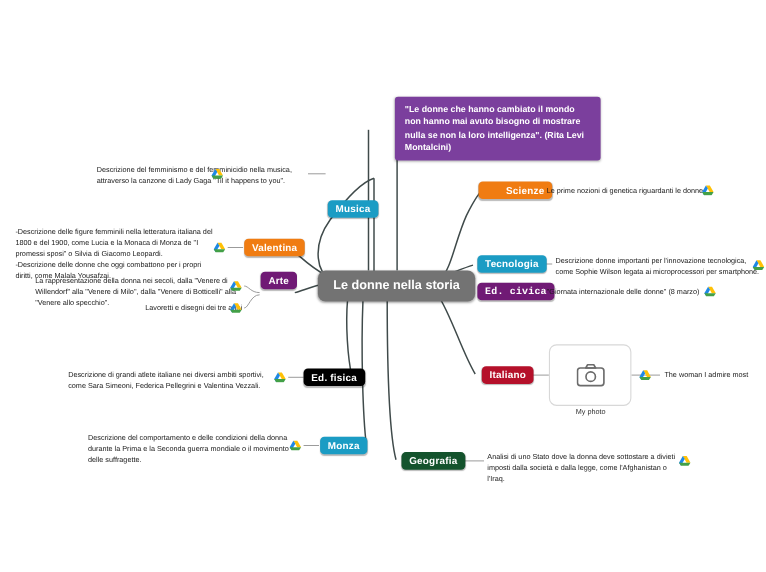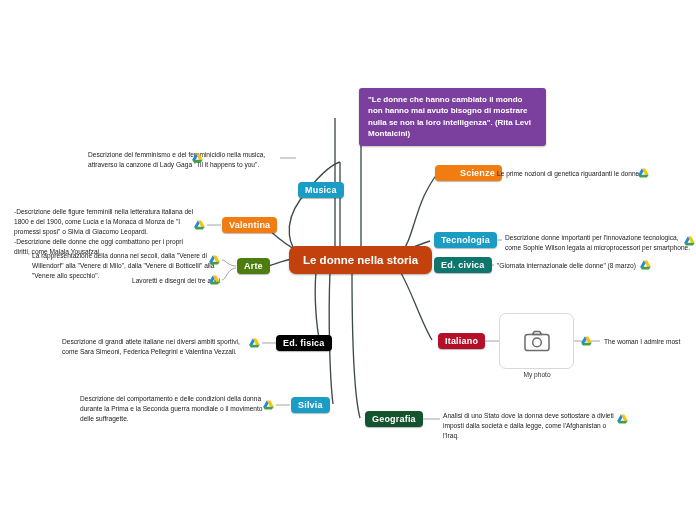--- a/index.html
+++ b/index.html
@@ -32,21 +32,21 @@
     display: flex;
     align-items: center;
     justify-content: center;
     white-space: nowrap;
     padding: 0 7px;
     height: 16px;
     box-shadow: 0 1px 1px rgba(0,0,0,0.28);
   }
   .central {
     position: absolute;
-    background: #c2410c;
+    background: #737373;
     color: #ffffff;
     font-weight: bold;
     font-size: 11.5px;
     border-radius: 7px;
     display: flex;
     align-items: center;
     justify-content: center;
     white-space: nowrap;
     padding: 0 14px;
     height: 28px;
@@ -151,41 +151,41 @@
   </div>
 
   <div class="node" style="left:298px; top:150px; background:#1b9cc4;margin-top:32px;">
     <span>Musica</span>
   </div>
 
   <div class="node" style="left:222px; top:217px; background:#f07c12;">
     <span>Valentina</span>
   </div>
 
-  <div class="node" style="left:237px; top:258px; background:#4d7c0f;">
+  <div class="node" style="left:237px; top:247px; background:#701a75;">
     <span>Arte</span>
   </div>
 
   <div class="node" style="left:276px; top:335px; background:#000000;">
     <span>Ed. fisica</span>
   </div>
 
   <div class="node" style="left:291px; top:397px; background:#1b9cc4;">
-    <span>Silvia</span>
+    <span>Monza</span>
   </div>
 
   <div class="node" style="left:435px; top:165px; background:#f07c12;padding-left:25px;">
     <span>Scienze</span>
   </div>
 
   <div class="node" style="left:434px; top:232px; background:#1b9cc4;">
     <span>Tecnologia</span>
   </div>
 
-  <div class="node" style="left:434px; top:257px; background:#0f766e;">
+  <div class="node" style="left:434px; top:257px; background:#701a75;font-family:Liberation Mono, monospace;">
     <span>Ed. civica</span>
   </div>
 
   <div class="node" style="left:438px; top:333px; background:#b5102a;">
     <span>Italiano</span>
   </div>
 
   <div class="node" style="left:365px; top:411px; background:#14532d;">
     <span>Geografia</span>
   </div>

